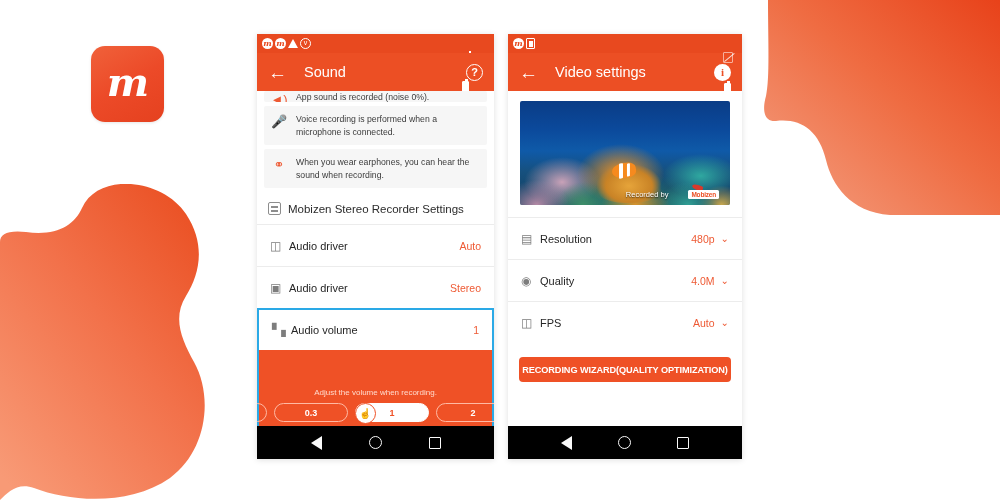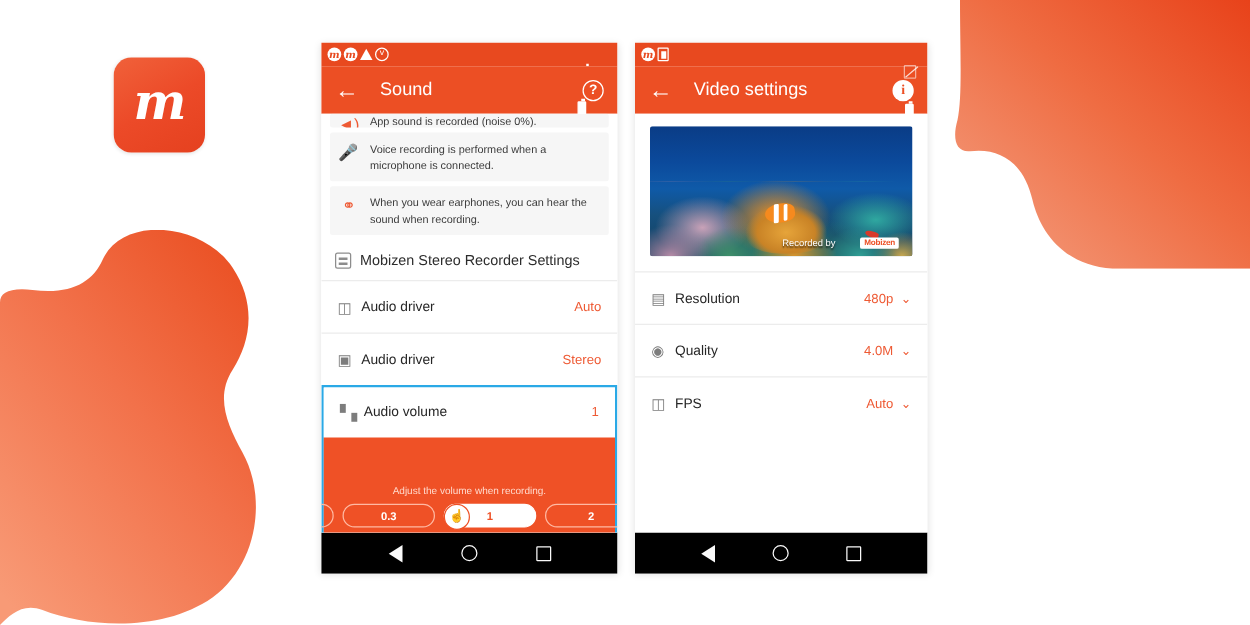--- a/index.html
+++ b/index.html
@@ -434,20 +434,23 @@
 
     <div class="row">
       <span class="ic">◫</span>
       <span class="lbl">FPS</span>
       <span class="val">
         <span>Auto</span>
         <span class="chev">⌄</span>
       </span>
     </div>
 
+    <div class="wizard-wrap">
+      <button class="wizard-btn">RECORDING WIZARD(QUALITY OPTIMIZATION)</button>
+    </div>
 
   </div>
 
   <div class="navbar">
     <span class="nav-back"></span>
     <span class="nav-home"></span>
     <span class="nav-rec"></span>
   </div>
 </div>
 

